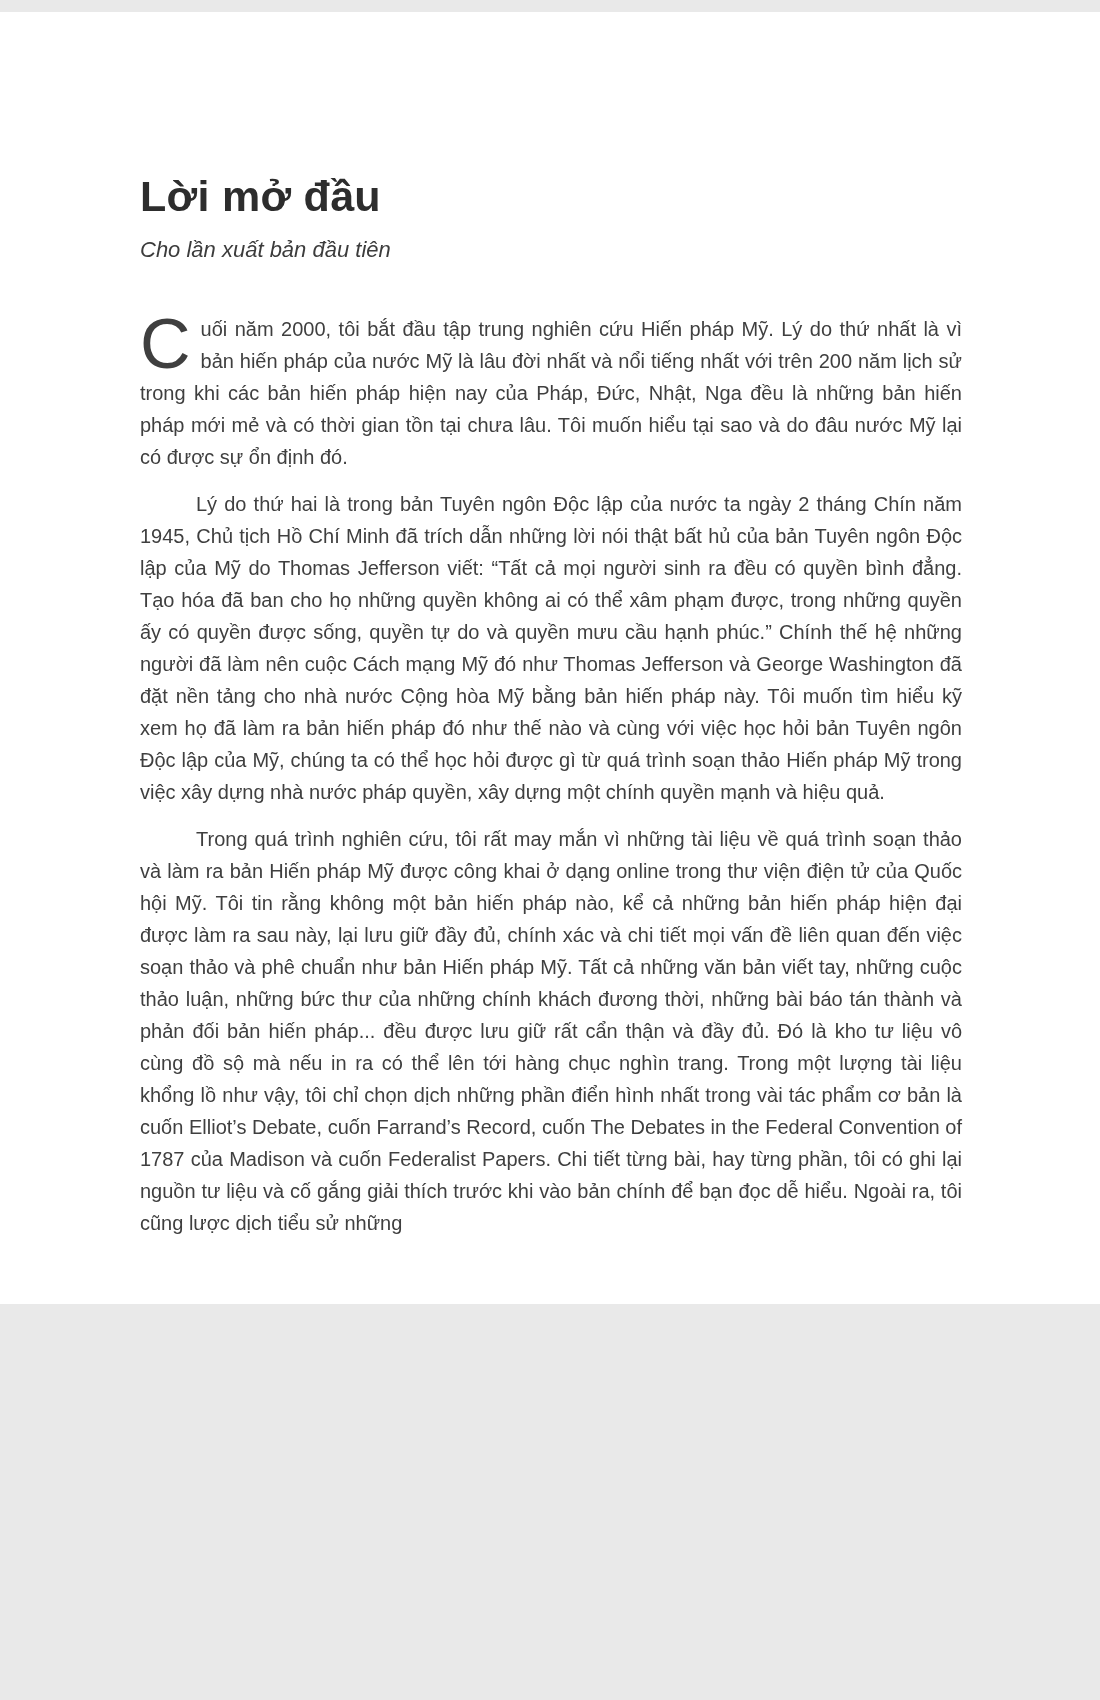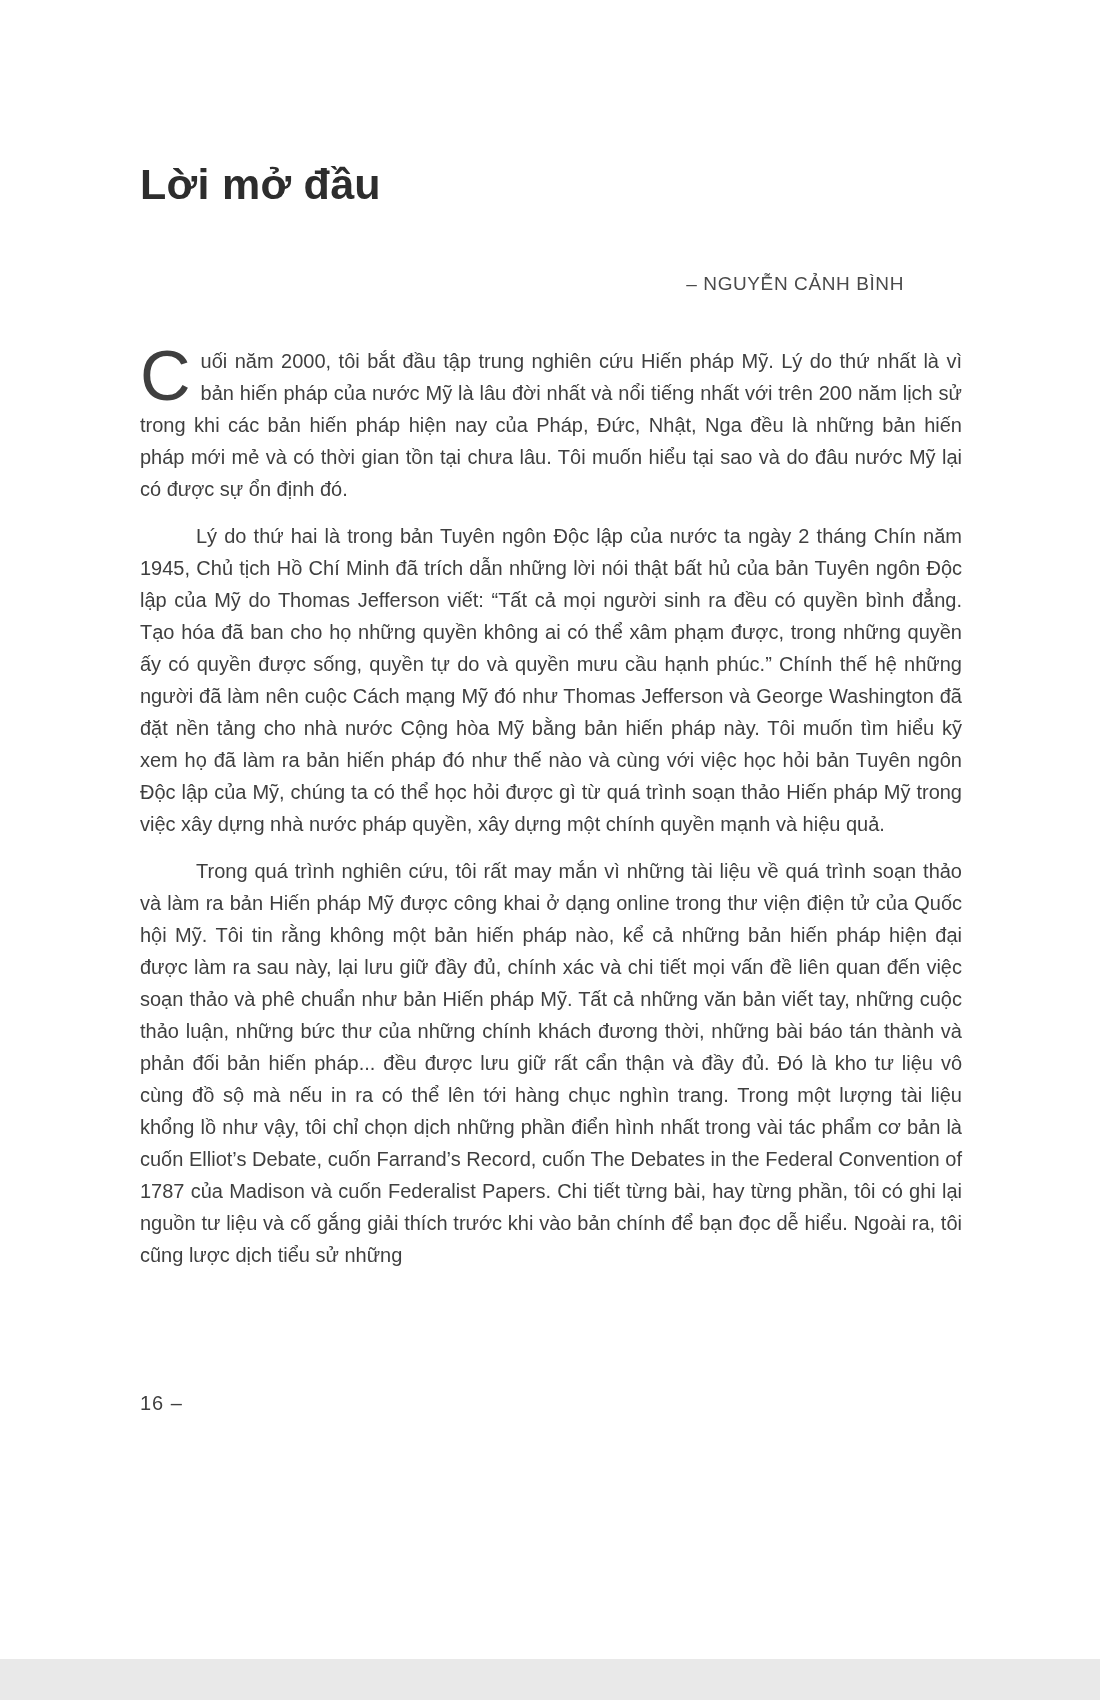--- a/index.html
+++ b/index.html
@@ -1,21 +1,21 @@
 <!DOCTYPE html>
 <html lang="vi"><head>
 <meta charset="utf-8">
 <style>
   * { margin: 0; padding: 0; box-sizing: border-box; }
   html, body { background: #e9e9e9; }
   .page {
     position: relative;
     width: 1100px;
-    height: 1659px;
-    margin: 0 auto;
+    height: 1292px;
+    margin: 12px auto;
     background: #ffffff;
     font-family: "Liberation Sans", sans-serif;
     color: #3f3f3f;
     overflow: hidden;
   }
   .content {
     position: absolute;
     left: 140px;
     top: 0;
     width: 822px;
@@ -68,22 +68,22 @@
   }
 </style>
 </head>
 <body>
 
 <div class="page">
   <div class="content">
 
     <h1 class="title">Lời mở đầu</h1>
 
+    <div class="subtitle">Cho lần xuất bản đầu tiên</div>
 
-    <div class="author">– NGUYỄN CẢNH BÌNH</div>
 
     <div class="body">
 
       <p class="para"><span class="dropcap">C</span><span><span>uối năm 2000, tôi bắt đầu tập trung nghiên cứu Hiến pháp Mỹ. Lý do thứ nhất là vì bản hiến pháp của nước Mỹ là lâu đời nhất và nổi tiếng nhất với trên 200 năm lịch sử trong khi các bản hiến pháp hiện nay của Pháp, Đức, Nhật, Nga đều là những bản hiến pháp mới mẻ và có thời gian tồn tại chưa lâu. Tôi muốn hiểu tại sao và do đâu nước Mỹ lại có được sự ổn định đó.</span></span></p>
 
       <p class="para indent"><span>Lý do thứ hai là trong bản </span><span class="em">Tuyên ngôn Độc lập</span><span> của nước ta ngày 2 tháng Chín năm 1945, Chủ tịch Hồ Chí Minh đã trích dẫn những lời nói thật bất hủ của bản </span><span class="em">Tuyên ngôn Độc lập</span><span> của Mỹ do Thomas Jefferson viết: “Tất cả mọi người sinh ra đều có quyền bình đẳng. Tạo hóa đã ban cho họ những quyền không ai có thể xâm phạm được, trong những quyền ấy có quyền được sống, quyền tự do và quyền mưu cầu hạnh phúc.” Chính thế hệ những người đã làm nên cuộc Cách mạng Mỹ đó như Thomas Jefferson và George Washington đã đặt nền tảng cho nhà nước Cộng hòa Mỹ bằng bản hiến pháp này. Tôi muốn tìm hiểu kỹ xem họ đã làm ra bản hiến pháp đó như thế nào và cùng với việc học hỏi bản </span><span class="em">Tuyên ngôn Độc lập</span><span> của Mỹ, chúng ta có thể học hỏi được gì từ quá trình soạn thảo Hiến pháp Mỹ trong việc xây dựng nhà nước pháp quyền, xây dựng một chính quyền mạnh và hiệu quả.</span></p>
 
       <p class="para indent"><span>Trong quá trình nghiên cứu, tôi rất may mắn vì những tài liệu về quá trình soạn thảo và làm ra bản Hiến pháp Mỹ được công khai ở dạng online trong thư viện điện tử của Quốc hội Mỹ. Tôi tin rằng không một bản hiến pháp nào, kể cả những bản hiến pháp hiện đại được làm ra sau này, lại lưu giữ đầy đủ, chính xác và chi tiết mọi vấn đề liên quan đến việc soạn thảo và phê chuẩn như bản Hiến pháp Mỹ. Tất cả những văn bản viết tay, những cuộc thảo luận, những bức thư của những chính khách đương thời, những bài báo tán thành và phản đối bản hiến pháp... đều được lưu giữ rất cẩn thận và đầy đủ. Đó là kho tư liệu vô cùng đồ sộ mà nếu in ra có thể lên tới hàng chục nghìn trang. Trong một lượng tài liệu khổng lồ như vậy, tôi chỉ chọn dịch những phần điển hình nhất trong vài tác phẩm cơ bản là cuốn </span><span class="em">Elliot’s Debate</span><span>, cuốn </span><span class="em">Farrand’s Record</span><span>, cuốn </span><span class="em">The Debates in the Federal Convention of 1787</span><span> của Madison và cuốn </span><span class="em">Federalist Papers</span><span>. Chi tiết từng bài, hay từng phần, tôi có ghi lại nguồn tư liệu và cố gắng giải thích trước khi vào bản chính để bạn đọc dễ hiểu. Ngoài ra, tôi cũng lược dịch tiểu sử những</span></p>
 
     </div>

